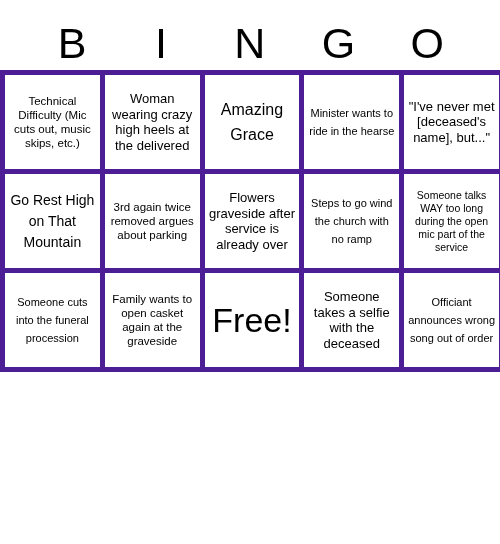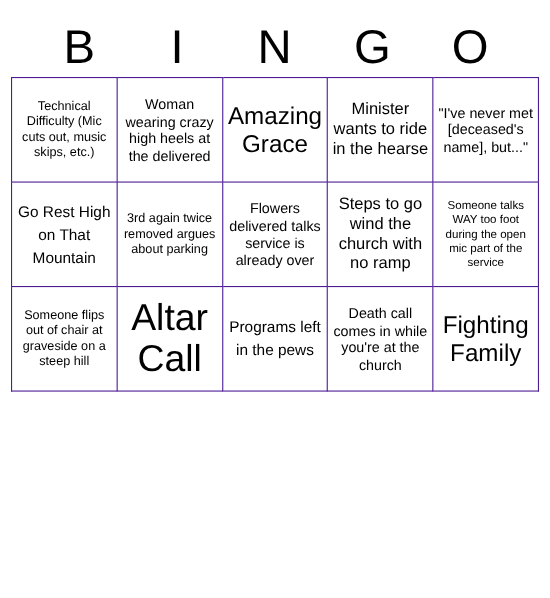--- a/index.html
+++ b/index.html
@@ -42,36 +42,36 @@
   .grid {
     width: 444px;
     margin: 0 auto;
     border-collapse: collapse;
     table-layout: fixed;
     border: 1px solid #444;
   }
   .grid td {
     width: 88.8px;
     height: 90px;
-    border: 1px solid #4c1d95;
+    border: 5px solid #4c1d95;
     padding: 2px 3px;
     text-align: center;
     vertical-align: middle;
     color: #000;
     font-family: "Liberation Sans", sans-serif;
     overflow: hidden;
     word-wrap: break-word;
   }
   
   .fs-xs { font-size: 10.5px; line-height: 13px; }
   .fs-s  { font-size: 11.5px; line-height: 14px; }
   .fs-m  { font-size: 13px;   line-height: 15.5px; }
-  .fs-l  { font-size: 15px;   line-height: 18px; }
+  .fs-l  { font-size: 11px;   line-height: 18px; }
   .fs-xl { font-size: 14px;   line-height: 21px; }
-  .fs-2xl{ font-size: 22px;   line-height: 25px; border-radius: 23px; }
+  .fs-2xl{ font-size: 16px;   line-height: 25px; border-radius: 23px; }
   .fs-3xl{ font-size: 28px;   line-height: 31px; }
   .fs-4xl{ font-size: 34px;   line-height: 37px; }
 </style>
 </head>
 <body>
 
 <div class="card">
 
   <div class="bingo-header">
     <div class="hcell">B</div>
@@ -86,27 +86,27 @@
       <tr>
         <td class="fs-s">Technical Difficulty (Mic cuts out, music skips, etc.)</td>
         <td class="fs-m">Woman wearing crazy high heels at the delivered</td>
         <td class="fs-2xl">Amazing Grace</td>
         <td class="fs-l">Minister wants to ride in the hearse</td>
         <td class="fs-m">"I've never met [deceased's name], but..."</td>
       </tr>
       <tr>
         <td class="fs-xl">Go Rest High on That Mountain</td>
         <td class="fs-s">3rd again twice removed argues about parking</td>
-        <td class="fs-m">Flowers delivered talks service is already over</td>
+        <td class="fs-m">Flowers graveside after service is already over</td>
         <td class="fs-l">Steps to go wind the church with no ramp</td>
-        <td class="fs-xs">Someone talks WAY too foot during the open mic part of the service</td>
+        <td class="fs-xs">Someone talks WAY too long during the open mic part of the service</td>
       </tr>
       <tr>
-        <td class="fs-s">Someone flips out of chair at graveside on a steep hill</td>
-        <td class="fs-4xl">Altar Call</td>
-        <td class="fs-xl">Programs left in the pews</td>
-        <td class="fs-m">Death call comes in while you're at the church</td>
-        <td class="fs-2xl">Fighting Family</td>
+        <td class="fs-l">Someone cuts into the funeral procession</td>
+        <td class="fs-s">Family wants to open casket again at the graveside</td>
+        <td class="fs-4xl">Free!</td>
+        <td class="fs-m">Someone takes a selfie with the deceased</td>
+        <td class="fs-l">Officiant announces wrong song out of order</td>
       </tr>
     </tbody>
   </table>
 
 </div>
 
 </body></html>

